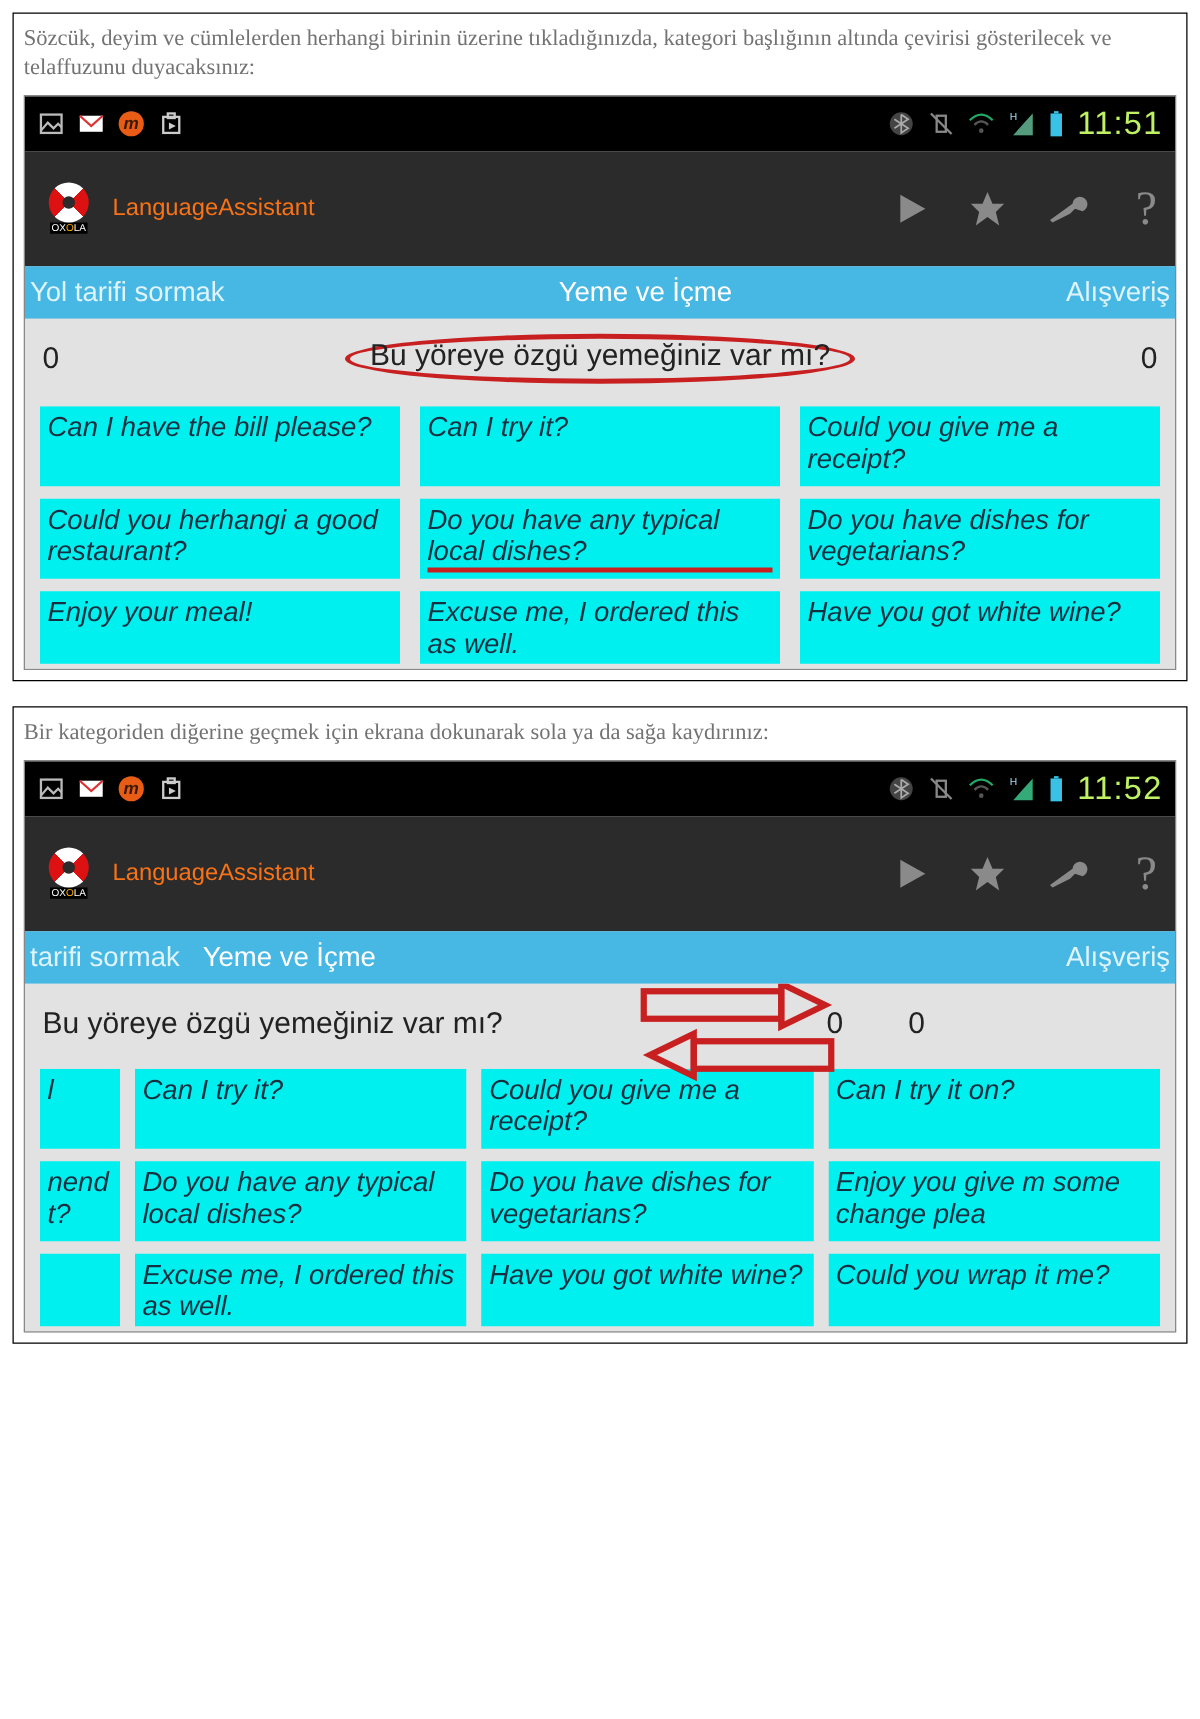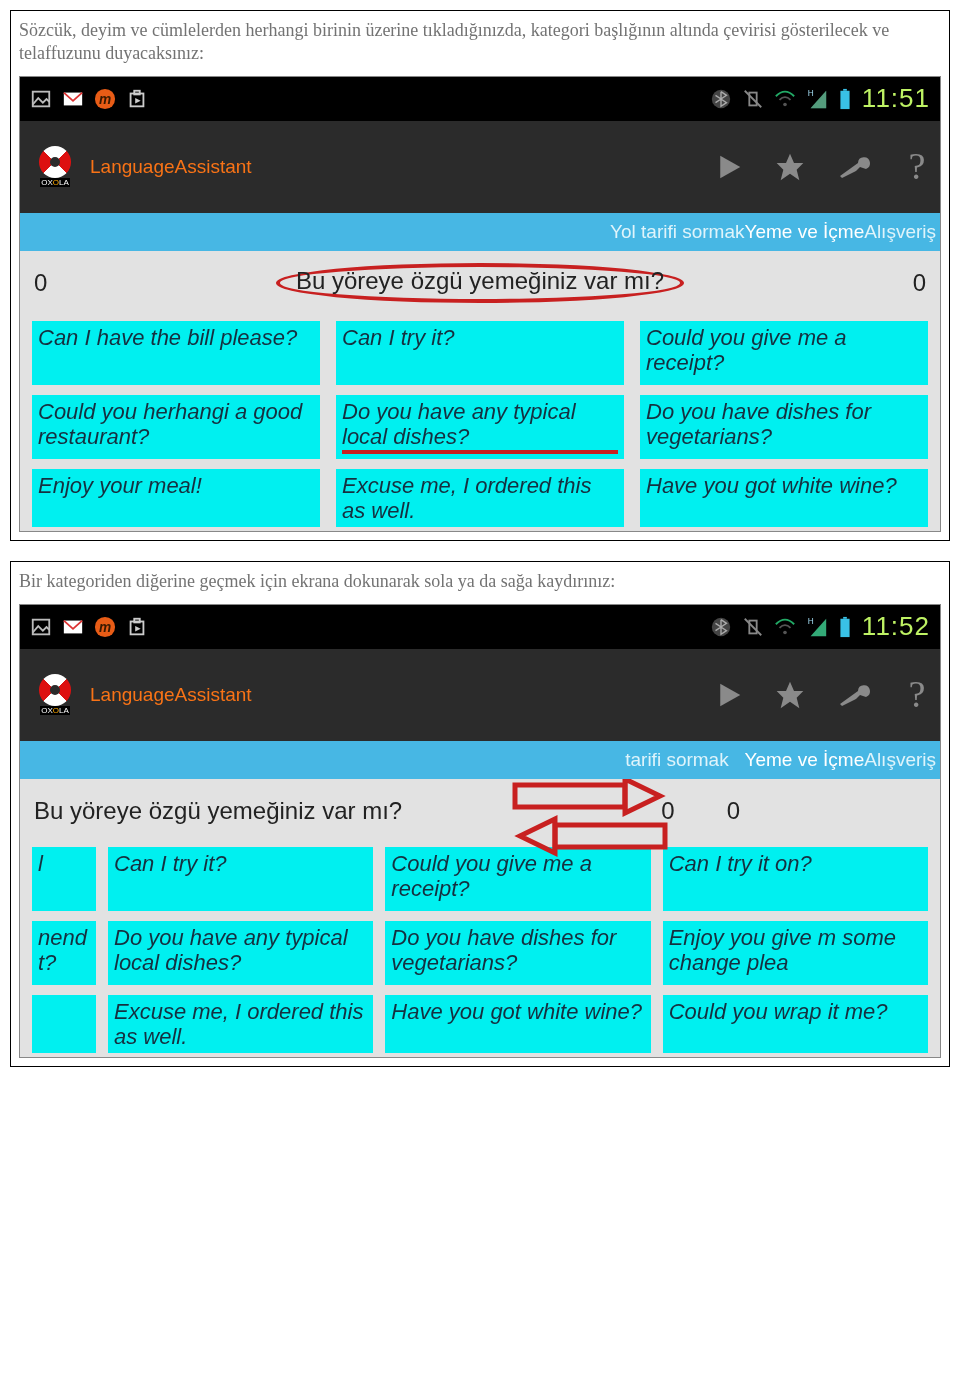--- a/index.html
+++ b/index.html
@@ -79,25 +79,25 @@
     width:10px; height:10px; background:#2b2b2b; border-radius:50%;
     transform:translate(-50%,-50%);
   }
   .oxola-txt { font-size:8px; color:#fff; background:#000;padding:0 1px;}
   .oxola-txt .ox{color:#fff;} .oxola-txt .o2{color:#fa0;} .oxola-txt .la{color:#fff;}
   .app-actions { display:flex; gap:30px; align-items:center;}
   
   .tabs {
     background: #47b7e4;
     display:flex;
-    justify-content:flex-end;
+    justify-content:space-between;
     align-items:center;
     padding:8px 4px;
     color:#fff;
-    font-size:19px;
+    font-size:22px;
   }
   .tabs .tab { white-space:nowrap;}
   
   .trans-row {
     display:flex; align-items:center; justify-content:space-between;
     padding:12px 14px 18px 14px; position:relative; background:#e2e2e2;
     font-size:24px; color:#222;
   }
   .trans-row .oval {
     border:4px solid #c82020; border-radius:50%;

